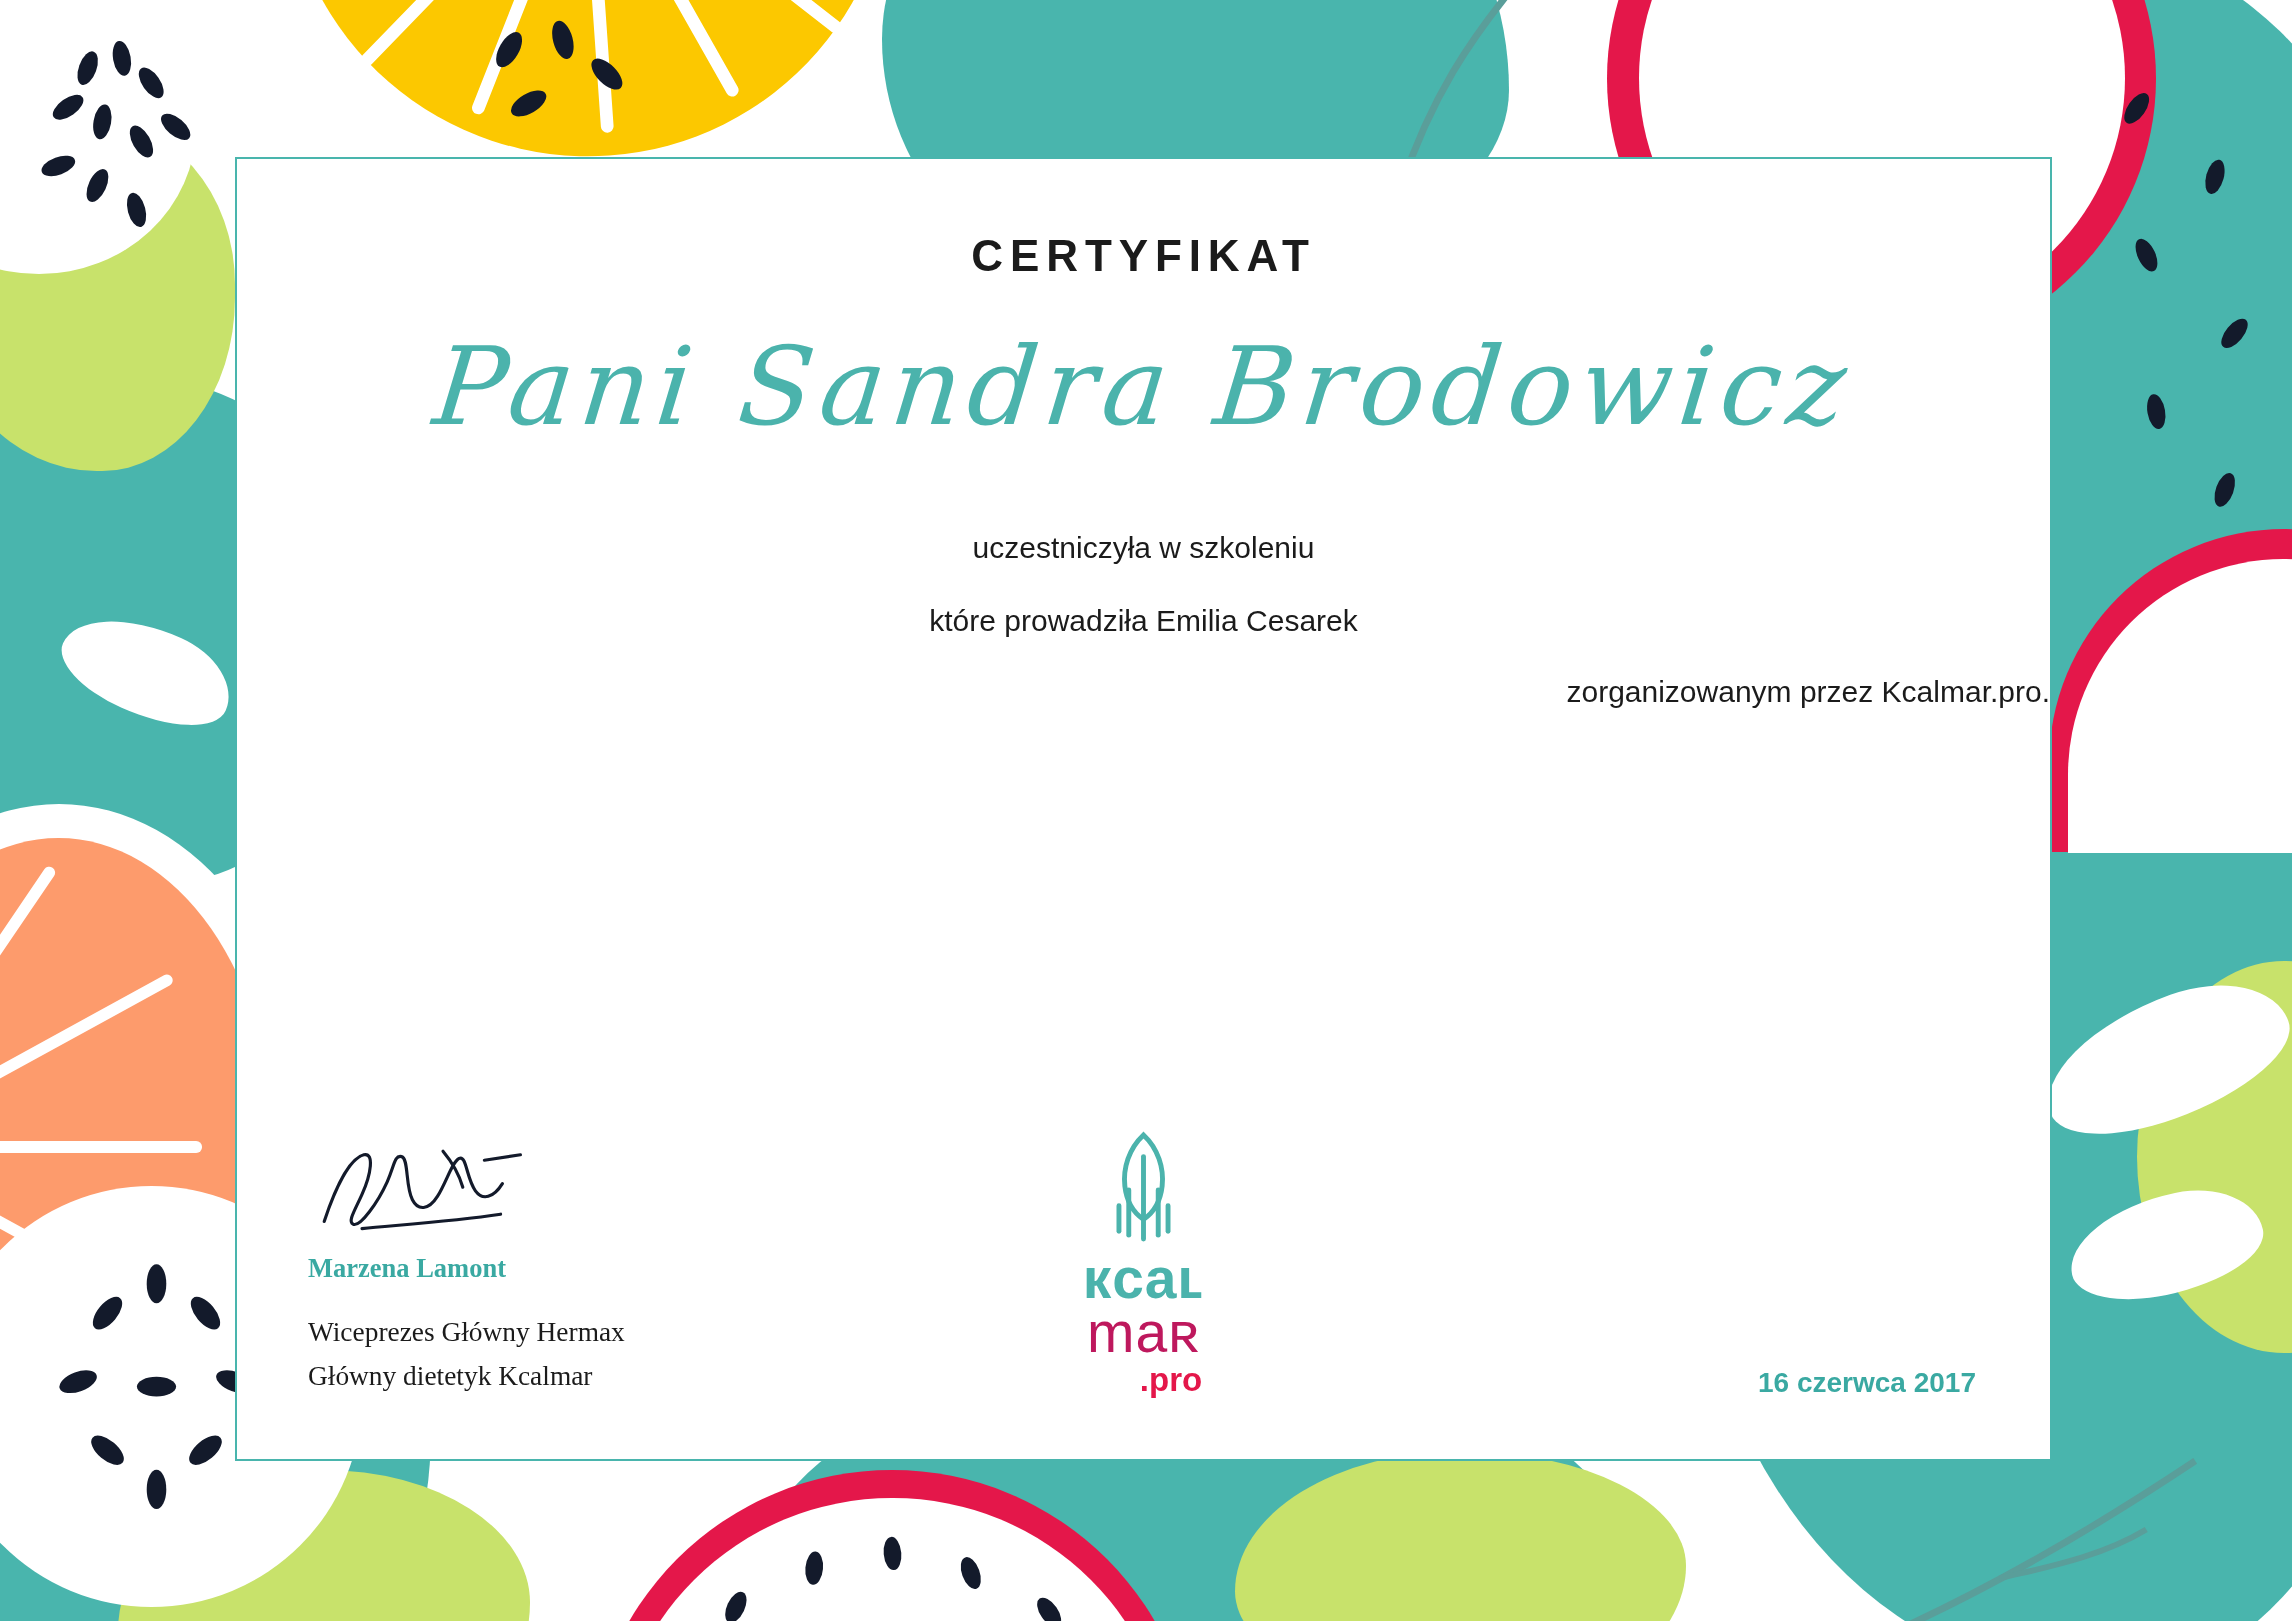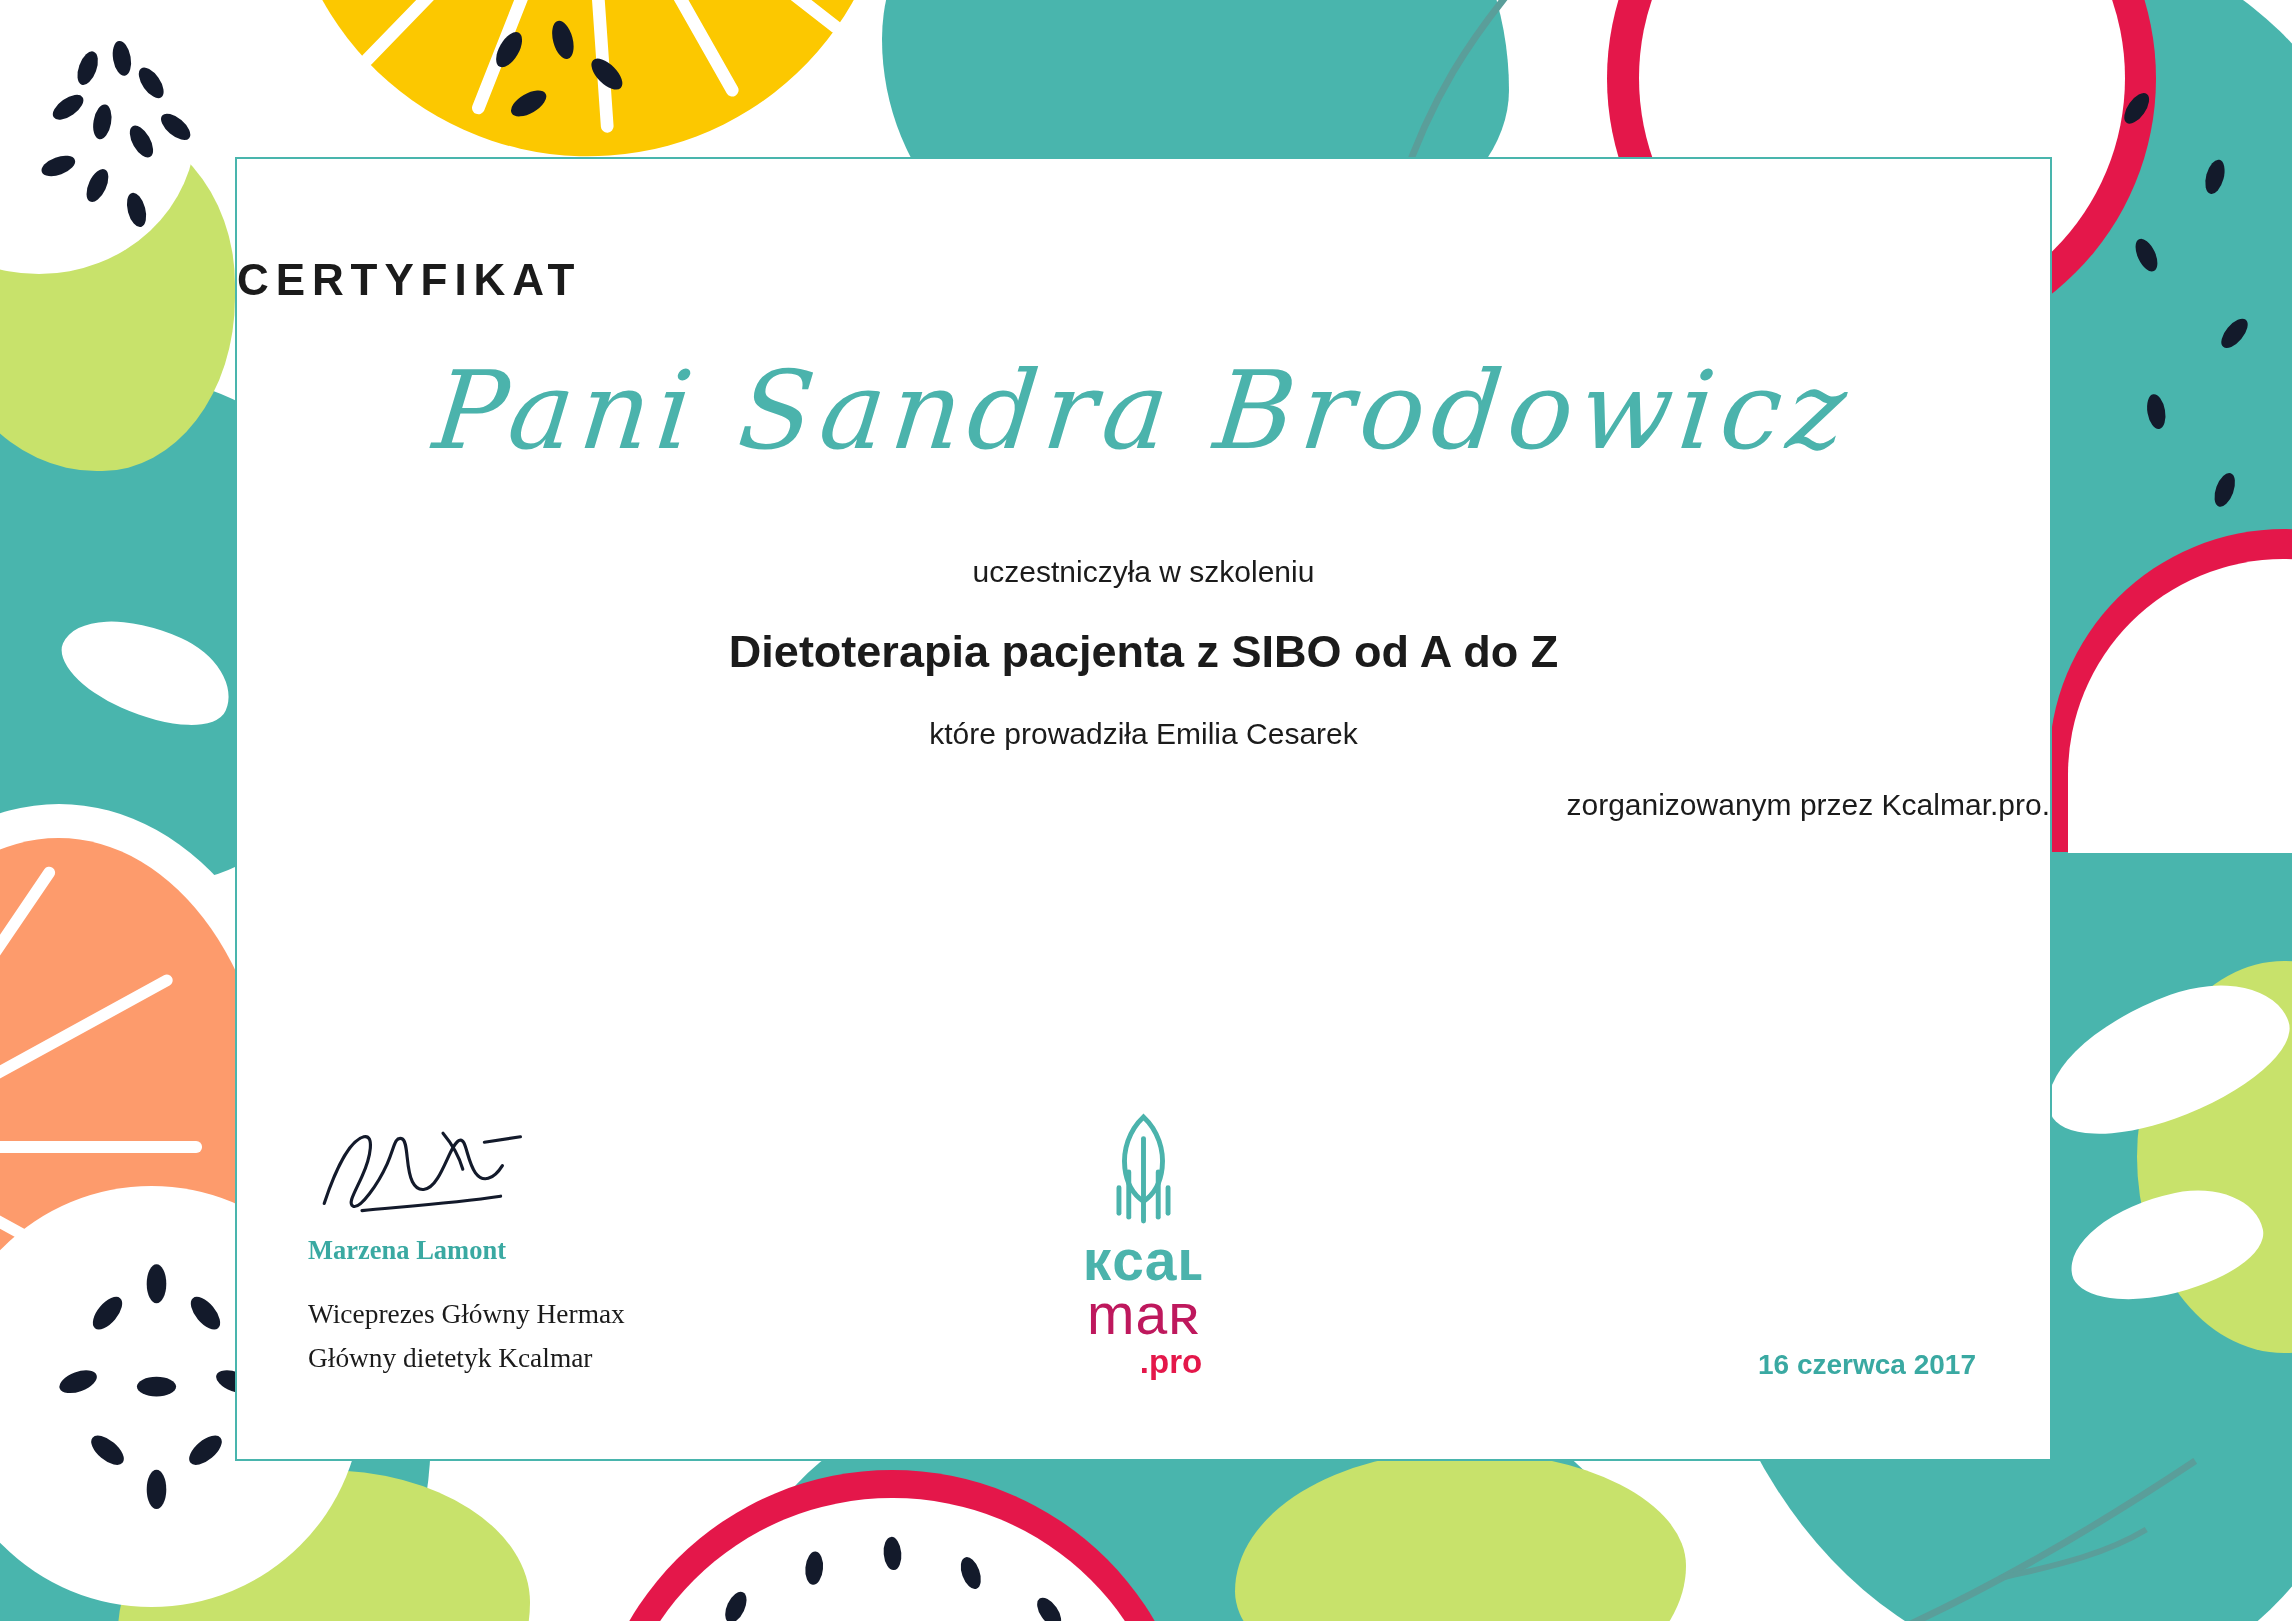--- a/index.html
+++ b/index.html
@@ -291,22 +291,23 @@
 
   .card-inner {
     position: relative;
     width: 100%;
     height: 100%;
     padding: 0;
     box-sizing: border-box;
   }
 
   .cert-title {
-    margin: 0;
-    padding-top: 96px;
+    margin: 18px;
+    padding-top: 54px;
+    text-align: center;
     font-size: 44px;
     font-weight: bold;
     letter-spacing: 6.9px;
     color: #1b1b1b;
   }
 
   .recipient {
     text-align: center;
     margin-top: 47px;
     font-family: "DejaVu Serif", serif;
@@ -550,21 +551,20 @@
 
   <div class="card">
     <div class="card-inner">
 
       <h1 class="cert-title">CERTYFIKAT</h1>
 
       <div class="recipient">Pani Sandra Brodowicz</div>
 
       <div class="line-participated">uczestniczyła w szkoleniu</div>
 
-      <div class="course-name">Dietoterapia pacjenta z SIBO od A do Z</div>
 
       <div class="line-trainer">które prowadziła Emilia Cesarek</div>
 
       <div class="line-organizer">zorganizowanym przez Kcalmar.pro.</div>
 
       <div class="signature-block">
         <svg class="signature-mark" viewBox="0 0 300 120">
           <g fill="none" stroke="#131a2b" stroke-width="3.5" stroke-linecap="round">
             <path d="M18 96 C30 60, 46 26, 62 22 C74 19, 70 44, 60 66 C52 84, 44 96, 50 99 C58 103, 78 74, 88 52 C96 34, 96 22, 104 24 C112 26, 108 56, 116 72 C122 84, 134 84, 144 68 C154 52, 160 30, 168 26 C176 22, 176 48, 186 62 C194 73, 206 70, 216 54"></path>
             <path d="M150 18 C160 30, 168 44, 172 58"></path>

